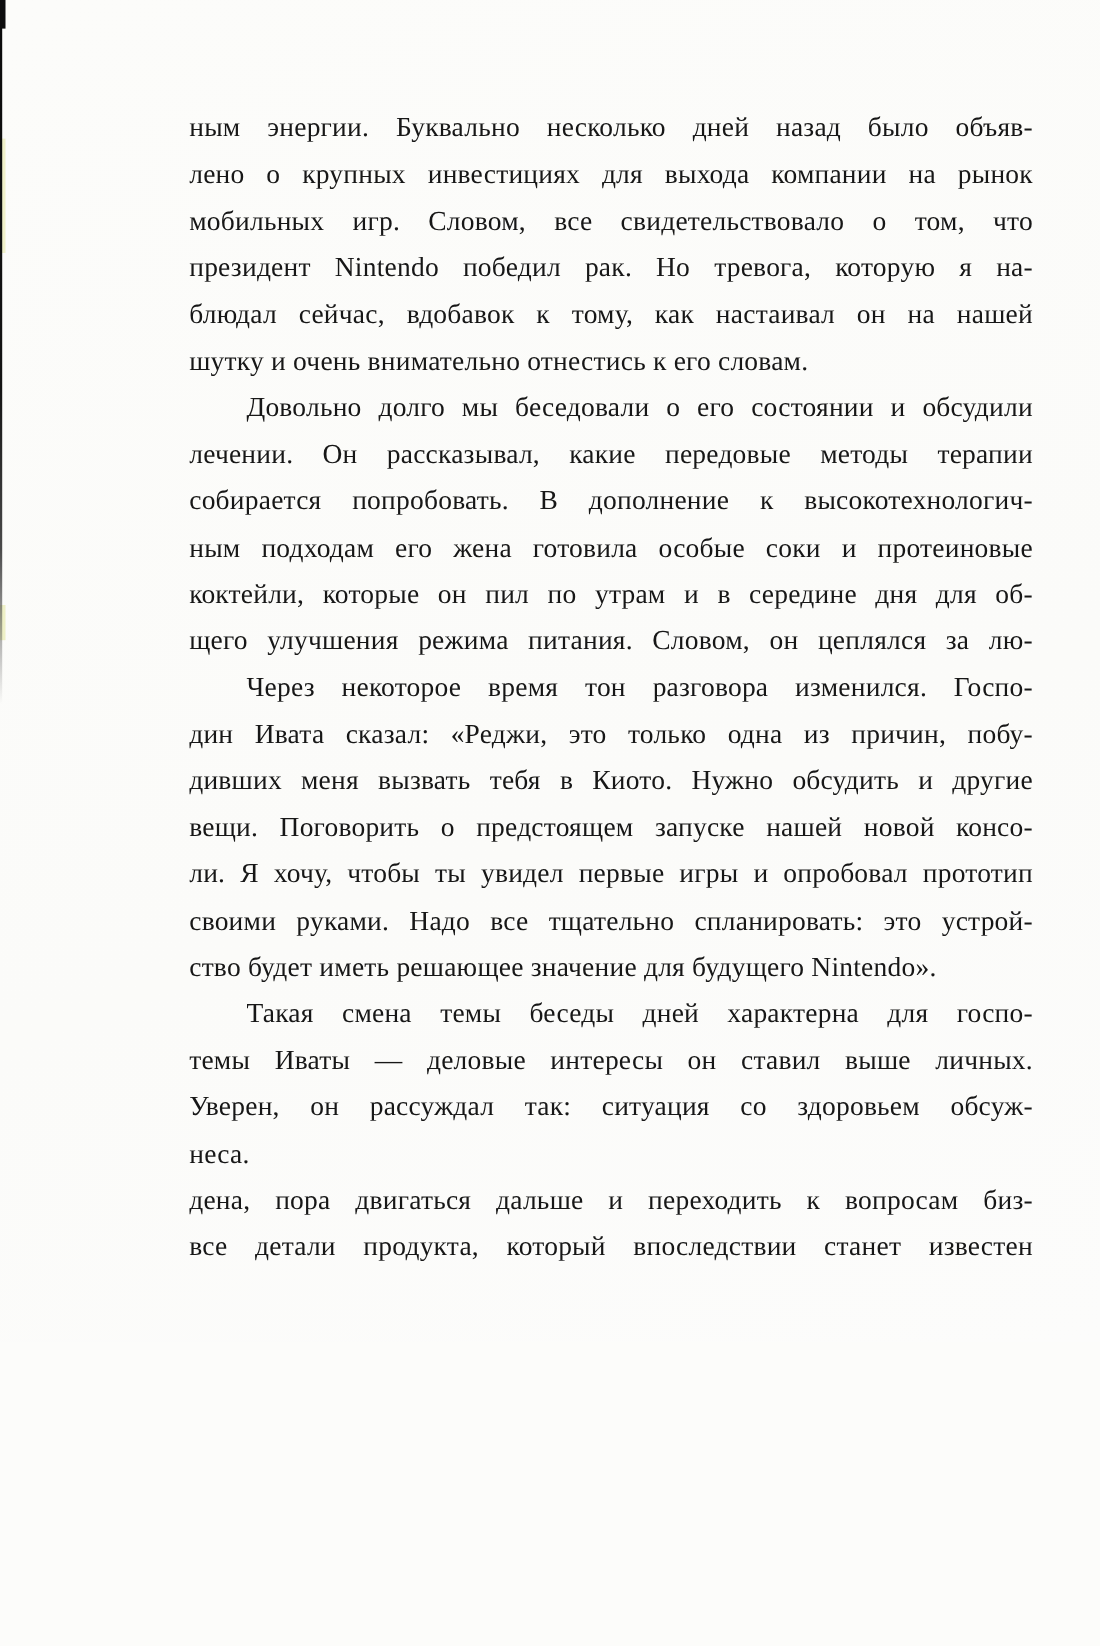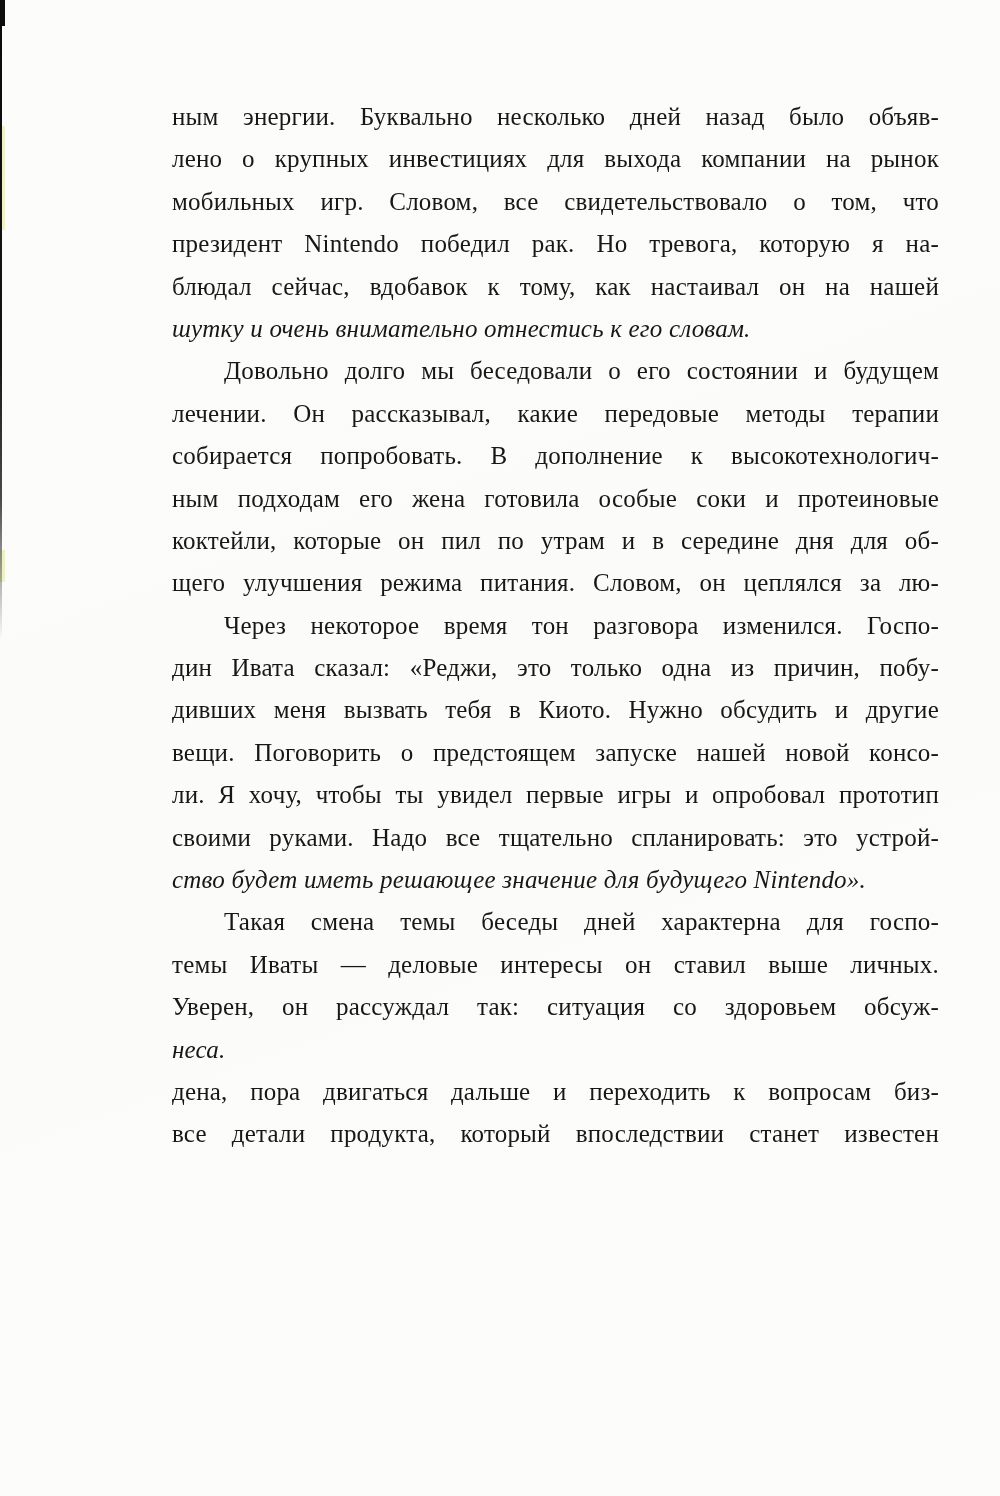--- a/index.html
+++ b/index.html
@@ -27,21 +27,21 @@
     color: #171717;
     letter-spacing: 0.2px;
   }
   .line {
     text-align: justify;
     text-align-last: justify;
     text-justify: inter-word;
     height: 42.4px;
     overflow: hidden;
   }
-  .line.para-end { text-align-last: left; font-style: italic; }
+  .line.para-end { text-align-last: left; }
   .line.indent { text-indent: 52px; }
 
   
   .footer-rule {
     position: absolute;
     left: 130px;
     width: 833px;
     height: 2px;
     opacity: 0.7;
     background-image: repeating-linear-gradient(90deg,
@@ -111,21 +111,21 @@
   <div class="edge-dark-line"></div>
   <div class="edge-top-blob"></div>
 
   <div class="text-block">
       <div class="line">ным энергии. Буквально несколько дней назад было объяв-</div>
       <div class="line">лено о крупных инвестициях для выхода компании на рынок</div>
       <div class="line">мобильных игр. Словом, все свидетельствовало о том, что</div>
       <div class="line">президент Nintendo победил рак. Но тревога, которую я на-</div>
       <div class="line">блюдал сейчас, вдобавок к тому, как настаивал он на нашей</div>
       <div class="line para-end">шутку и очень внимательно отнестись к его словам.</div>
-      <div class="line indent">Довольно долго мы беседовали о его состоянии и будущем</div>
+      <div class="line indent">Довольно долго мы беседовали о его состоянии и обсудили</div>
       <div class="line">лечении. Он рассказывал, какие передовые методы терапии</div>
       <div class="line">собирается попробовать. В дополнение к высокотехнологич-</div>
       <div class="line">ным подходам его жена готовила особые соки и протеиновые</div>
       <div class="line">коктейли, которые он пил по утрам и в середине дня для об-</div>
       <div class="line">щего улучшения режима питания. Словом, он цеплялся за лю-</div>
       <div class="line indent">Через некоторое время тон разговора изменился. Госпо-</div>
       <div class="line">дин Ивата сказал: «Реджи, это только одна из причин, побу-</div>
       <div class="line">дивших меня вызвать тебя в Киото. Нужно обсудить и другие</div>
       <div class="line">вещи. Поговорить о предстоящем запуске нашей новой консо-</div>
       <div class="line">ли. Я хочу, чтобы ты увидел первые игры и опробовал прототип</div>

